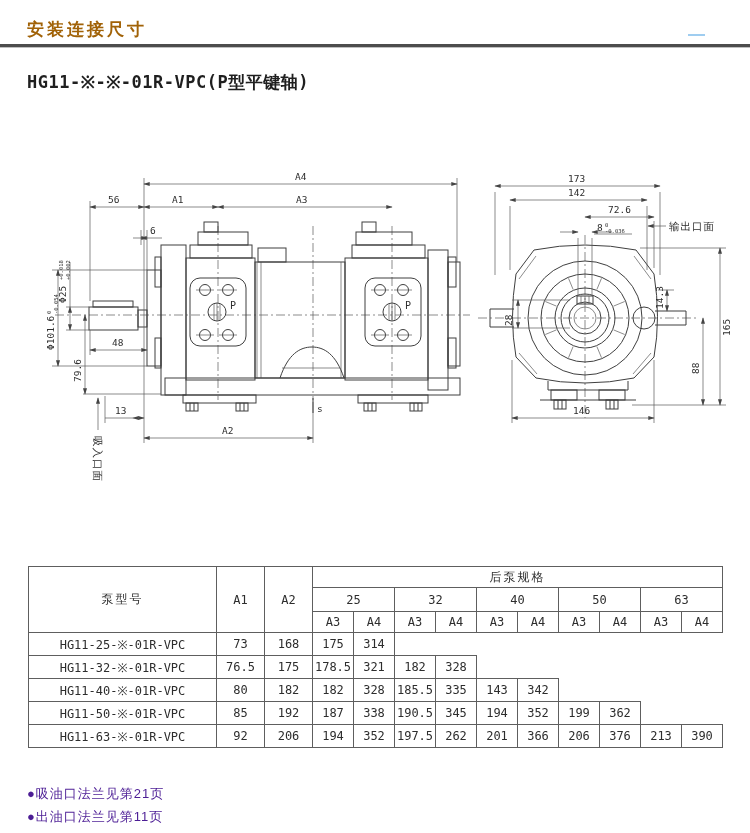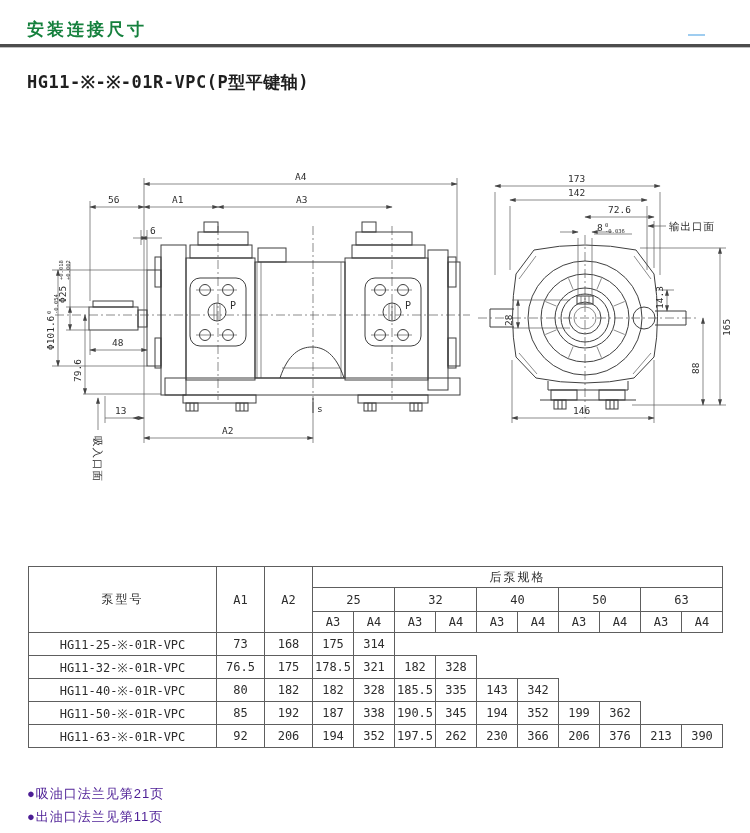--- a/index.html
+++ b/index.html
@@ -1,20 +1,20 @@
 <!DOCTYPE html>
 <html><head>
 <meta charset="utf-8">
 <style>
   html,body{margin:0;padding:0;background:#fff;}
   #page{position:relative;width:750px;height:833px;background:#ffffff;overflow:hidden;
         font-family:"Liberation Sans",sans-serif;color:#222;}
   
   #title{position:absolute;left:27px;top:18px;font-size:17px;font-weight:bold;
-         letter-spacing:3px;color:#15803d;}
+         letter-spacing:3px;color:#a16207;}
   #rule{position:absolute;left:0;top:44px;width:750px;height:3px;background:#4d4d4d;
         border-bottom:1px solid #c0c0c0;}
   #bluedash{position:absolute;left:688px;top:34px;width:17px;height:2px;}
   #subtitle{position:absolute;left:27px;top:70px;font-size:17px;font-weight:bold;
             font-family:"DejaVu Sans Mono",monospace;color:#1f1f1f;letter-spacing:.5px;}
   
   #drawing{position:absolute;left:0;top:150px;}
   .obj{stroke:#3f3f3f;stroke-width:1;fill:none;}
   .thin{stroke:#5a5a5a;stroke-width:.7;fill:none;}
   .cl{stroke:#5a5a5a;stroke-width:.7;fill:none;stroke-dasharray:9 3 2 3;}
@@ -444,21 +444,21 @@
           <td class="empty"></td>
     </tr>
     <tr class="datarow">
       <td>HG11-63-※-01R-VPC</td>
       <td>92</td>
       <td>206</td>
       <td>194</td>
       <td>352</td>
       <td>197.5</td>
       <td>262</td>
-      <td>230</td>
+      <td>201</td>
       <td>366</td>
       <td>206</td>
       <td>376</td>
       <td>213</td>
       <td>390</td>
     </tr>
   </tbody>
     </table>
 
   <div id="notes">

